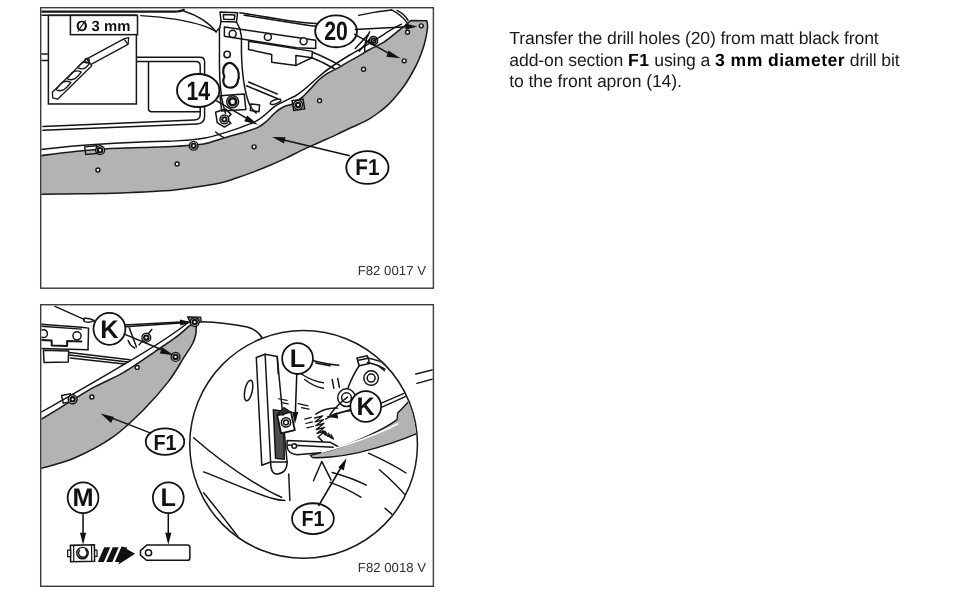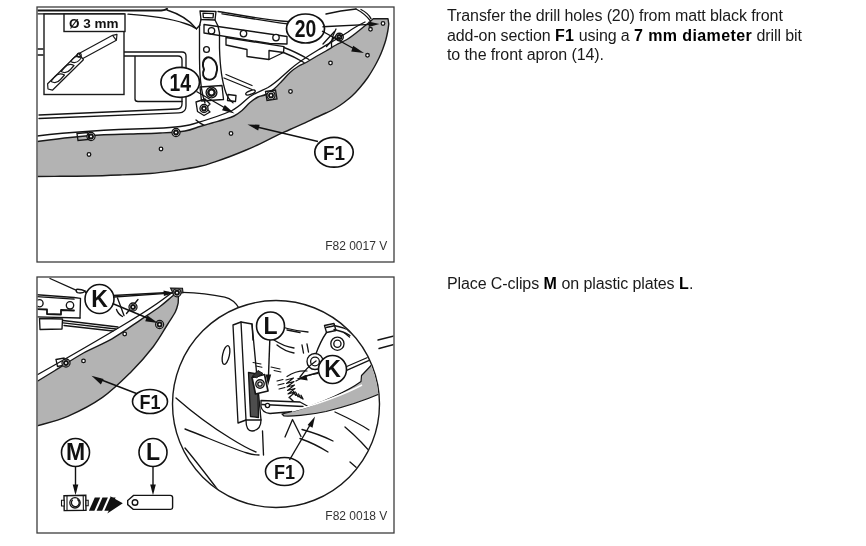--- a/index.html
+++ b/index.html
@@ -1,18 +1,18 @@
 <!DOCTYPE html>
 <html><head>
 <meta charset="utf-8">
 <style>
   html,body{margin:0;padding:0;background:#ffffff;}
   #page{position:relative;width:866px;height:546px;background:#fff;overflow:hidden;
         font-family:"Liberation Sans", sans-serif;}
-  .txt{position:absolute;left:447px;font-size:16px;line-height:19.5px;letter-spacing:-0.1px;color:#1a1a1a;white-space:nowrap;}
+  .txt{position:absolute;left:463px;font-size:16px;line-height:19.5px;letter-spacing:-0.1px;color:#1a1a1a;white-space:nowrap;margin-top:20px;}
   .txt b{color:#000;letter-spacing:0.4px;}
 </style>
 </head>
 <body>
 <div id="page">
 <svg width="866" height="546" viewBox="0 0 866 546" style="position:absolute;left:0;top:0" font-family="Liberation Sans, sans-serif">
 
   <g stroke="#141414" fill="none" stroke-width="1.3">
     <rect x="37" y="7" width="357" height="255" fill="#fff" stroke="#3c3c3c" stroke-width="1.3"></rect>
   </g>
@@ -320,15 +320,14 @@
   </g>
 
   <g stroke="#141414" stroke-width="1.4" fill="#fff">
     <path d="M133.5,495.4 L170.3,495.4 Q172.6,495.4 172.6,497.6 V507.2 Q172.6,509.4 170.3,509.4 L133.2,509.4 L127.7,504.6 L127.7,500.6 Z"></path>
     <circle cx="135" cy="502.5" r="2.8"></circle>
   </g>
   <text x="325.3" y="519.9" font-size="12px" fill="#333">F82 0018 V</text>
   </g>
 </svg>
 
-<div class="txt" style="top:6px;">Transfer the drill holes (20) from matt black front<br>add-on section <b>F1</b> using a <b>7 mm diameter</b> drill bit<br>to the front apron (14).</div>
-<div class="txt" style="top:274px;">Place C-clips <b>M</b> on plastic plates <b>L</b>.</div>
+<div class="txt" style="top:6px;">Transfer the drill holes (20) from matt black front<br>add-on section <b>F1</b> using a <b>3 mm diameter</b> drill bit<br>to the front apron (14).</div>
 </div>
 
 </body></html>

